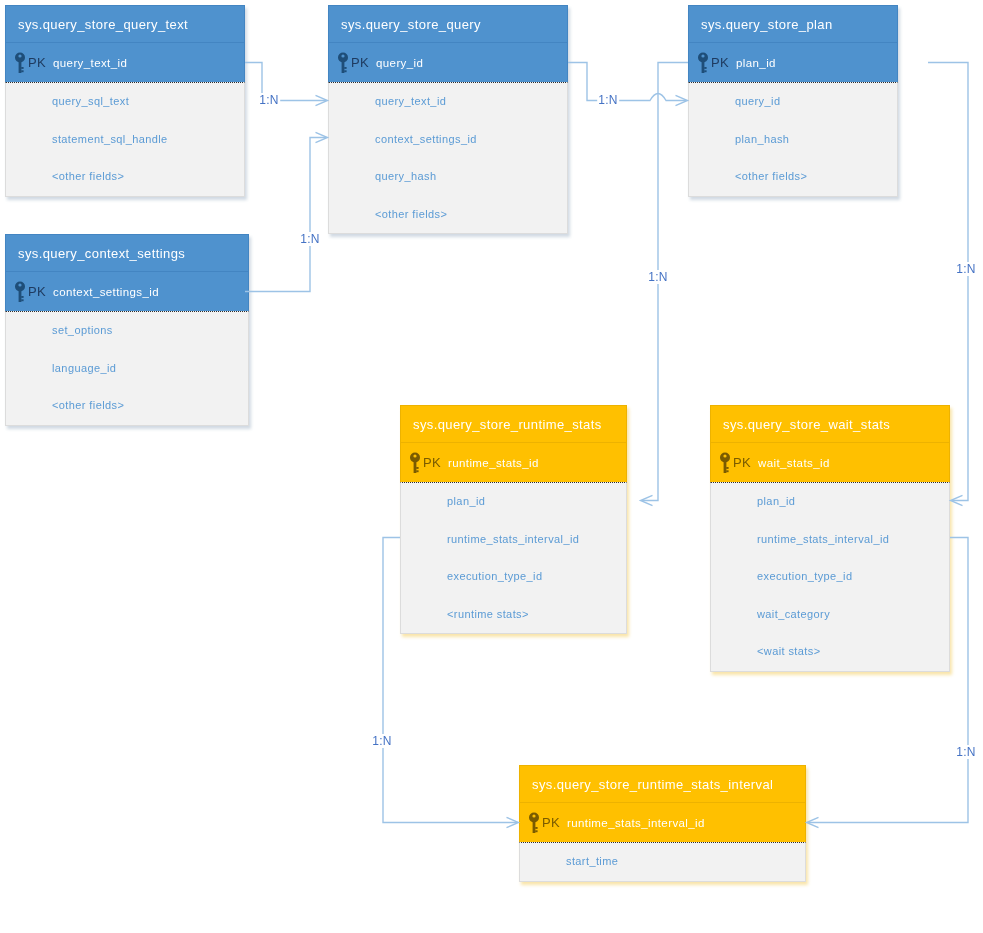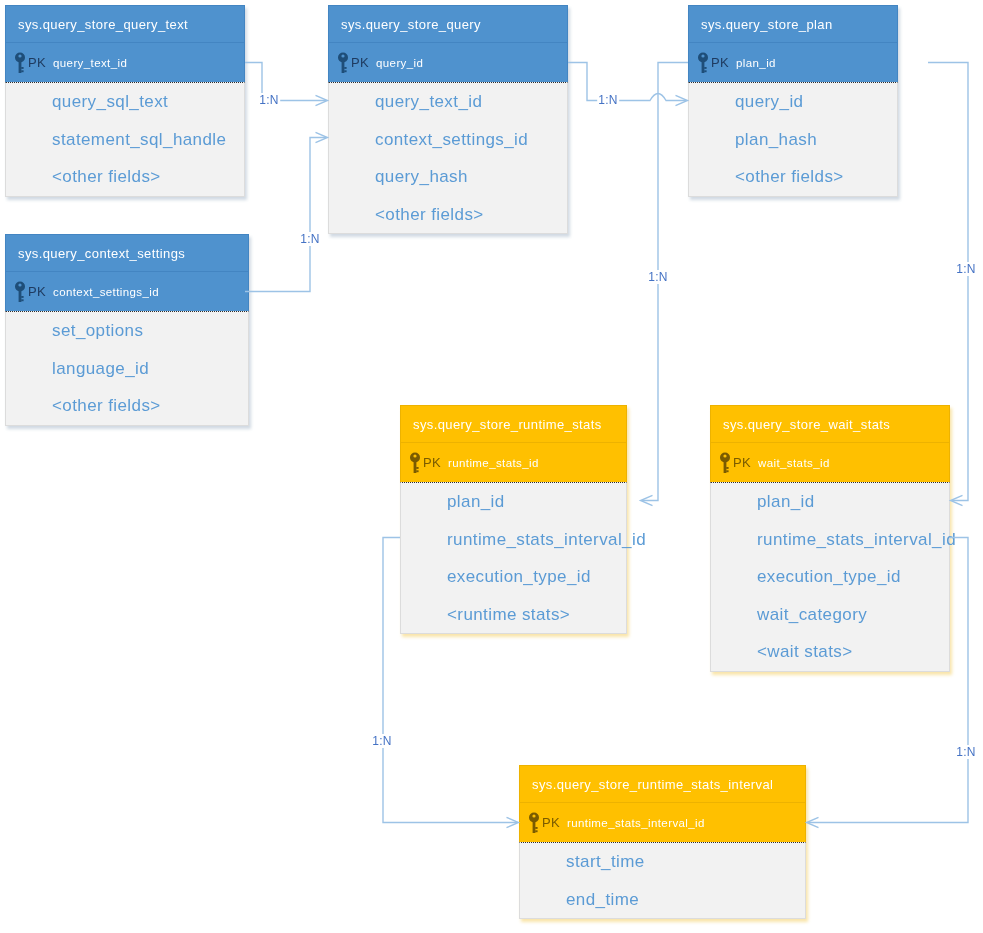--- a/index.html
+++ b/index.html
@@ -27,21 +27,21 @@
   .pk-label{font-size:13px;letter-spacing:.3px;margin-left:2px;}
   .pk-field{color:#ffffff;font-size:11.5px;letter-spacing:.4px;position:absolute;left:47px;}
   .e-body{
     background:#F2F2F2;
     border:1px solid #DCDCDC;border-top:1.5px dotted #2e2e2e;
     box-sizing:border-box;
   }
   .e-field{
     height:37.5px;line-height:37.5px;
     padding-left:46px;
-    color:#5B9BD5;font-size:17px;letter-spacing:.4px;
+    color:#5B9BD5;font-size:11px;letter-spacing:.4px;
     white-space:nowrap;
   }
   
   .blue  .e-header,.blue  .e-pkrow{background:#4F92CE;}
   .blue  .e-header{border-color:#4385C2;}
   .blue  .e-pkrow{border-color:#4385C2;}
   .blue  .pk-label{color:#1E3A5F;}
   .blue  .key-body{fill:#1E4E79;}
   .blue  .key-hole{fill:#4F92CE;}
   .blue{box-shadow:2px 3px 3px rgba(185,198,212,.65);}
@@ -212,21 +212,20 @@
             <rect class="key-body" x="4.6" y="9.5" width="2.8" height="11.5"></rect>
             <rect class="key-body" x="7.2" y="15" width="2.4" height="1.9"></rect>
             <rect class="key-body" x="7.2" y="18.3" width="2.4" height="1.9"></rect>
           </svg>
       </span>
       <span class="pk-label">PK</span>
       <span class="pk-field">runtime_stats_interval_id</span>
     </div>
     <div class="e-body">
       <div class="e-field">start_time</div>
-      <div class="e-field">end_time</div>
     </div>
   </div>
 
   <svg id="wires" width="983" height="933">
     <g fill="none" stroke="#9DC3E6" stroke-width="1.4" stroke-linejoin="miter" stroke-linecap="butt">
 
       <path d="M245,62.5 H262 V100.5 H326"></path>
       <path d="M315.5,95.3 L327.5,100.5 L315.5,105.7"></path>
 
       <path d="M245,291.5 H310 V137.5 H326"></path>

